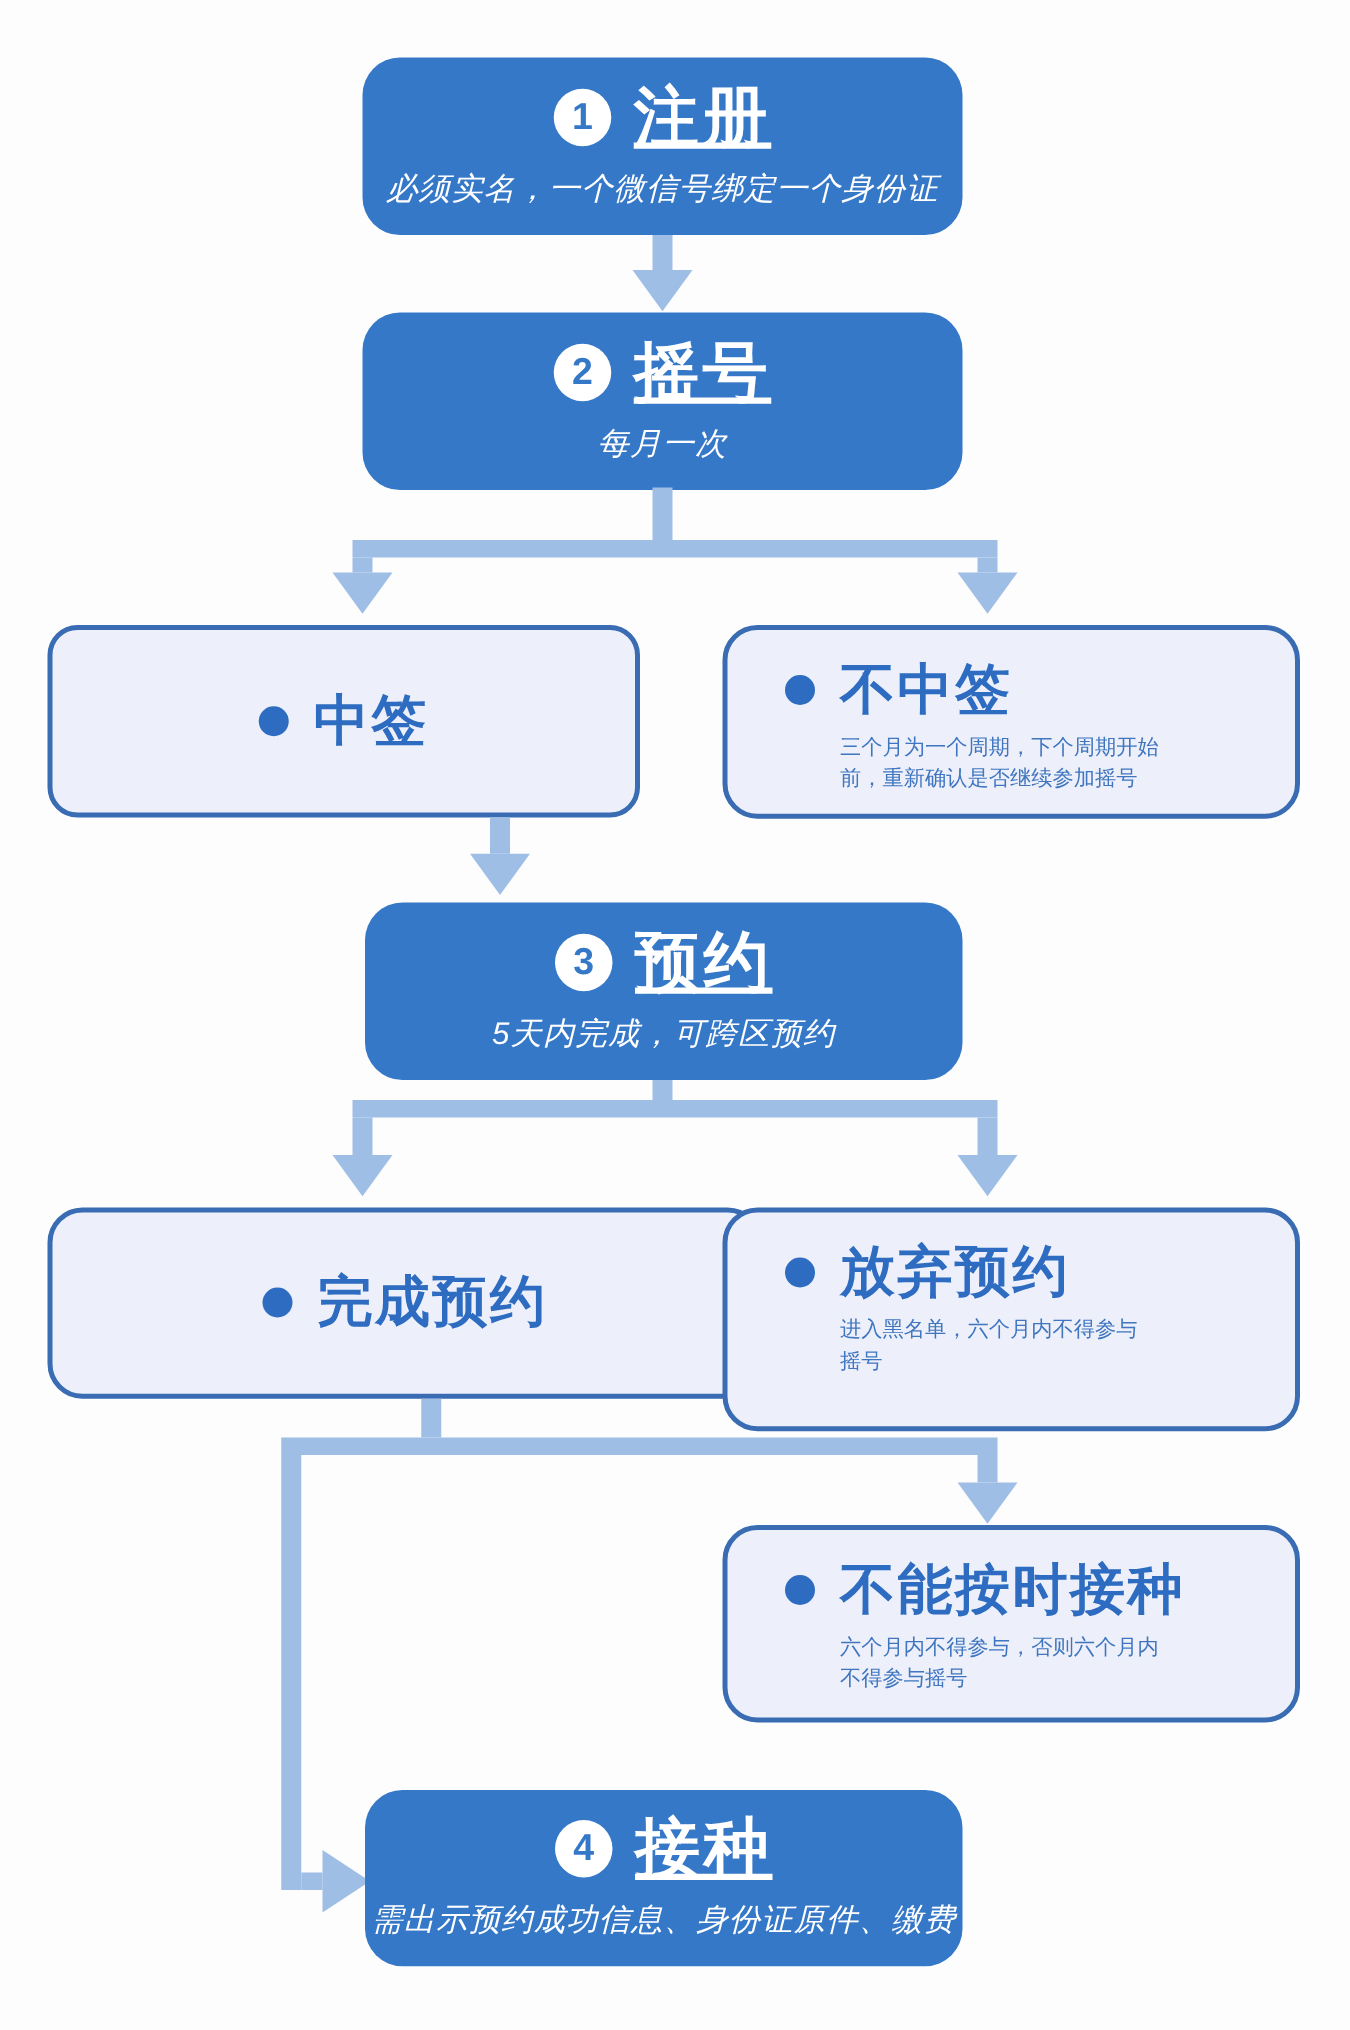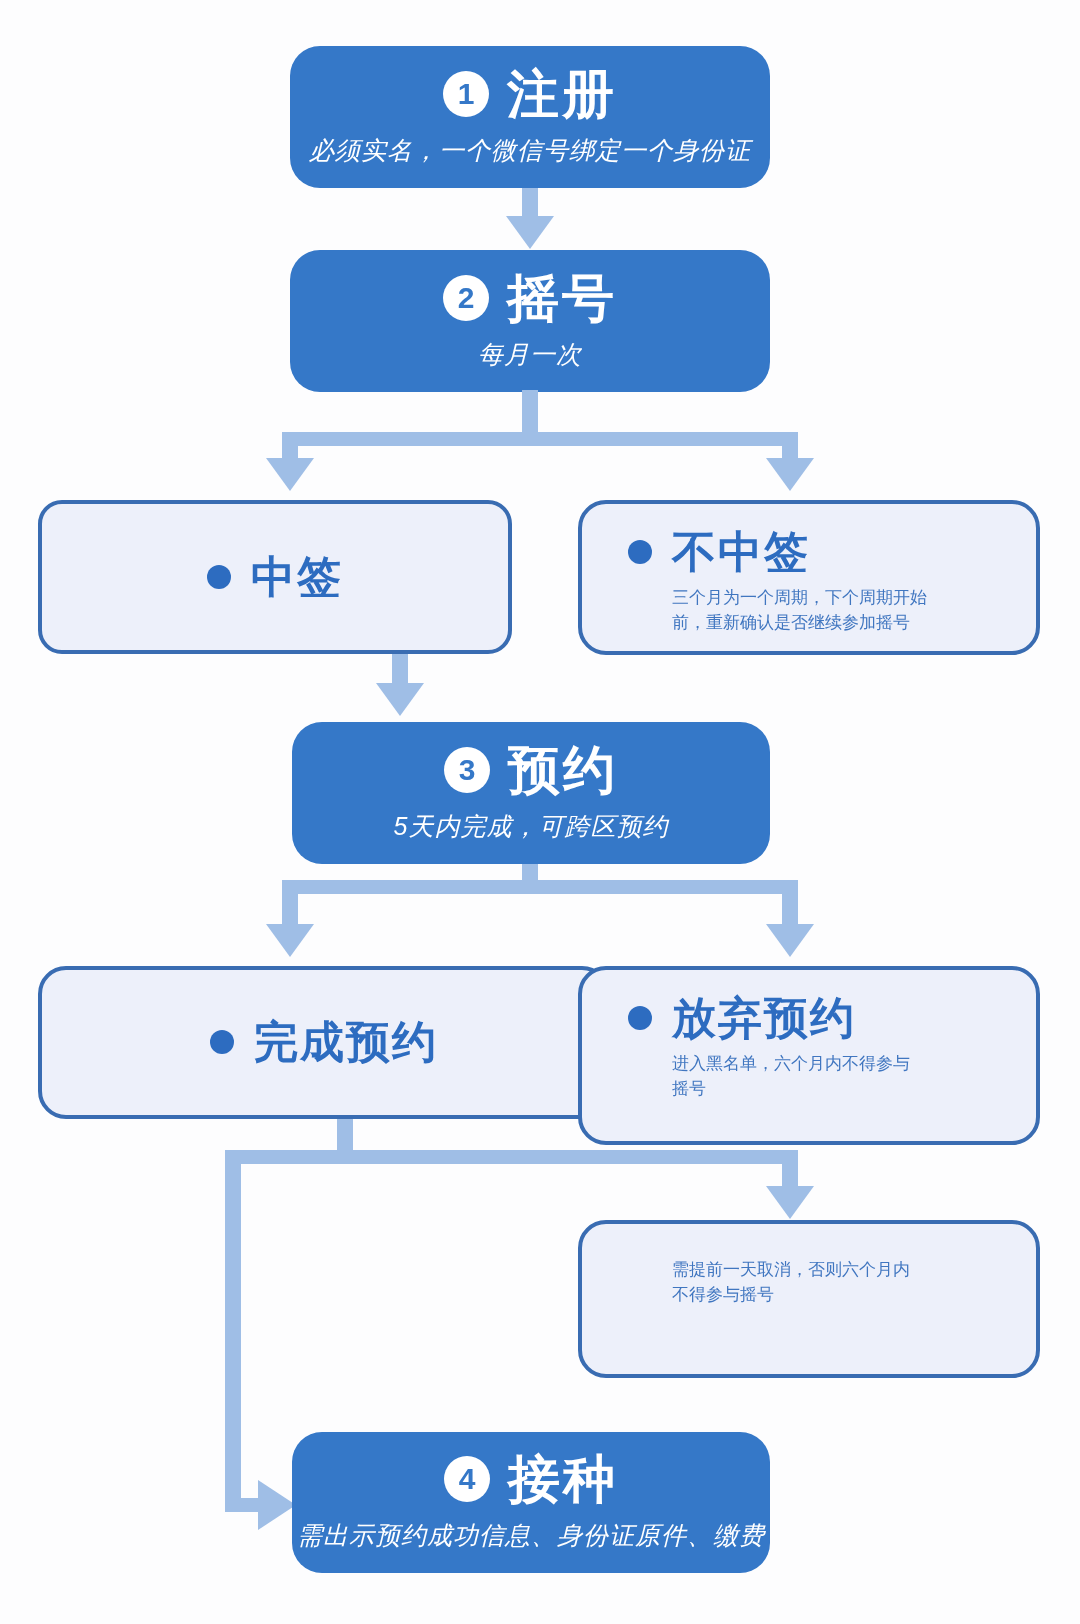--- a/index.html
+++ b/index.html
@@ -27,21 +27,21 @@
   #box-vaccinate{left:292px;top:1432px;width:478px;height:141px;}
 
   .step-title-row{display:flex;align-items:center;gap:18px;}
   .num-circle{
     width:46px;height:46px;border-radius:50%;
     background:#fff;color:var(--primary_blue,#3578c8);
     font-size:30px;font-weight:bold;
     display:flex;align-items:center;justify-content:center;
     flex:0 0 auto;
   }
-  .step-title{font-size:52px;font-weight:bold;letter-spacing:3px;line-height:1;}
+  .step-title{font-size:52px;font-weight:bold;letter-spacing:3px;line-height:1;text-decoration:underline;}
   .step-subtitle{font-size:25px;margin-top:14px;letter-spacing:1px;white-space:nowrap;font-style:italic;}
 
   
   .outcome-box{
     position:absolute;box-sizing:border-box;
     background:var(--outcome_bg,#edf0fa);
     border:4px solid var(--outcome_border,#396cb2);
     border-radius:28px;
     color:var(--outcome_title,#2d6cc0);
   }
@@ -209,21 +209,25 @@
     <div class="seg" id="a5-stem"></div>
     <div class="seg" id="a5-hbar"></div>
     <div class="seg" id="a5-rdrop"></div>
     <div class="head-down" id="a5-rhead"></div>
     <div class="seg" id="a5-ldrop"></div>
     <div class="seg" id="a5-bbar"></div>
     <div class="head-right" id="a5-bhead"></div>
   </div>
 
   <div class="outcome-box detail" id="box-miss">
-    <div class="outcome-desc">需提前一天取消，否则六个月内
+    <div class="outcome-title-row">
+      <span class="bullet"></span>
+      <span class="outcome-title">不能按时接种</span>
+    </div>
+    <div class="outcome-desc">六个月内不得参与，否则六个月内
 不得参与摇号</div>
   </div>
 
   <div class="step-box" id="box-vaccinate">
     <div class="step-title-row">
       <span class="num-circle">4</span>
       <span class="step-title">接种</span>
     </div>
     <div class="step-subtitle">需出示预约成功信息、身份证原件、缴费</div>
   </div>

